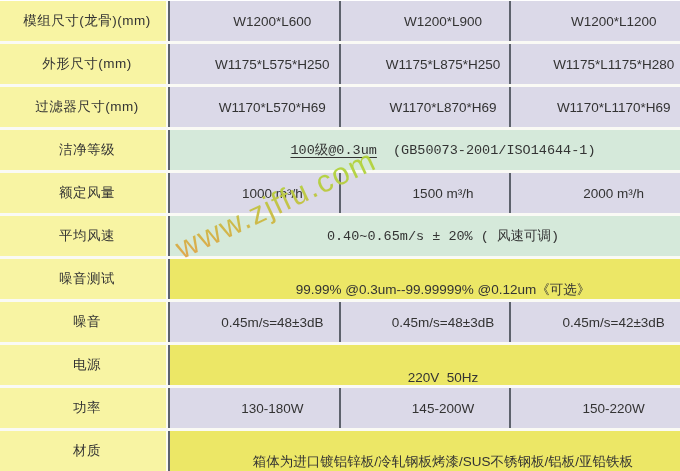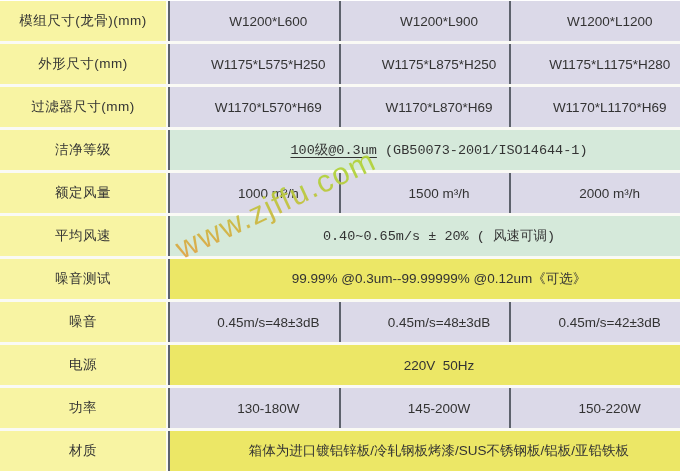--- a/index.html
+++ b/index.html
@@ -33,22 +33,22 @@
     font-size:13.5px;font-weight:500;letter-spacing:0.5px;
   }
   .data-cell{
     flex:1;
     border-left:2px solid var(--grid-line,#5d626c);
     font-size:13.5px;
     padding-left:28px;
   }
   .tint-lavender .data-cell{background:var(--lavender-row,#dbd9e8);}
   .tint-green    .data-cell{background:var(--green-row,#d5e9da);font-family:Liberation Mono, monospace;}
-  .tint-yellow   .data-cell{background:var(--yellow-row,#ece766);}
-  .cell span{white-space:pre;}
+  .tint-yellow   .data-cell{background:var(--yellow-row,#ece766);align-items:flex-end;}
+  .cell span{white-space:pre;margin-left:8px;}
   .underline{text-decoration:underline;text-underline-offset:3px;}
   .watermark{
     position:absolute;left:170px;top:234px;
     transform:rotate(-25deg);transform-origin:0 0;
     font-size:31px;font-weight:500;letter-spacing:1.5px;
     color:rgba(193,206,80,0.9);
     pointer-events:none;z-index:5;
   }
   @supports ((-webkit-background-clip:text) or (background-clip:text)){
     .watermark{

